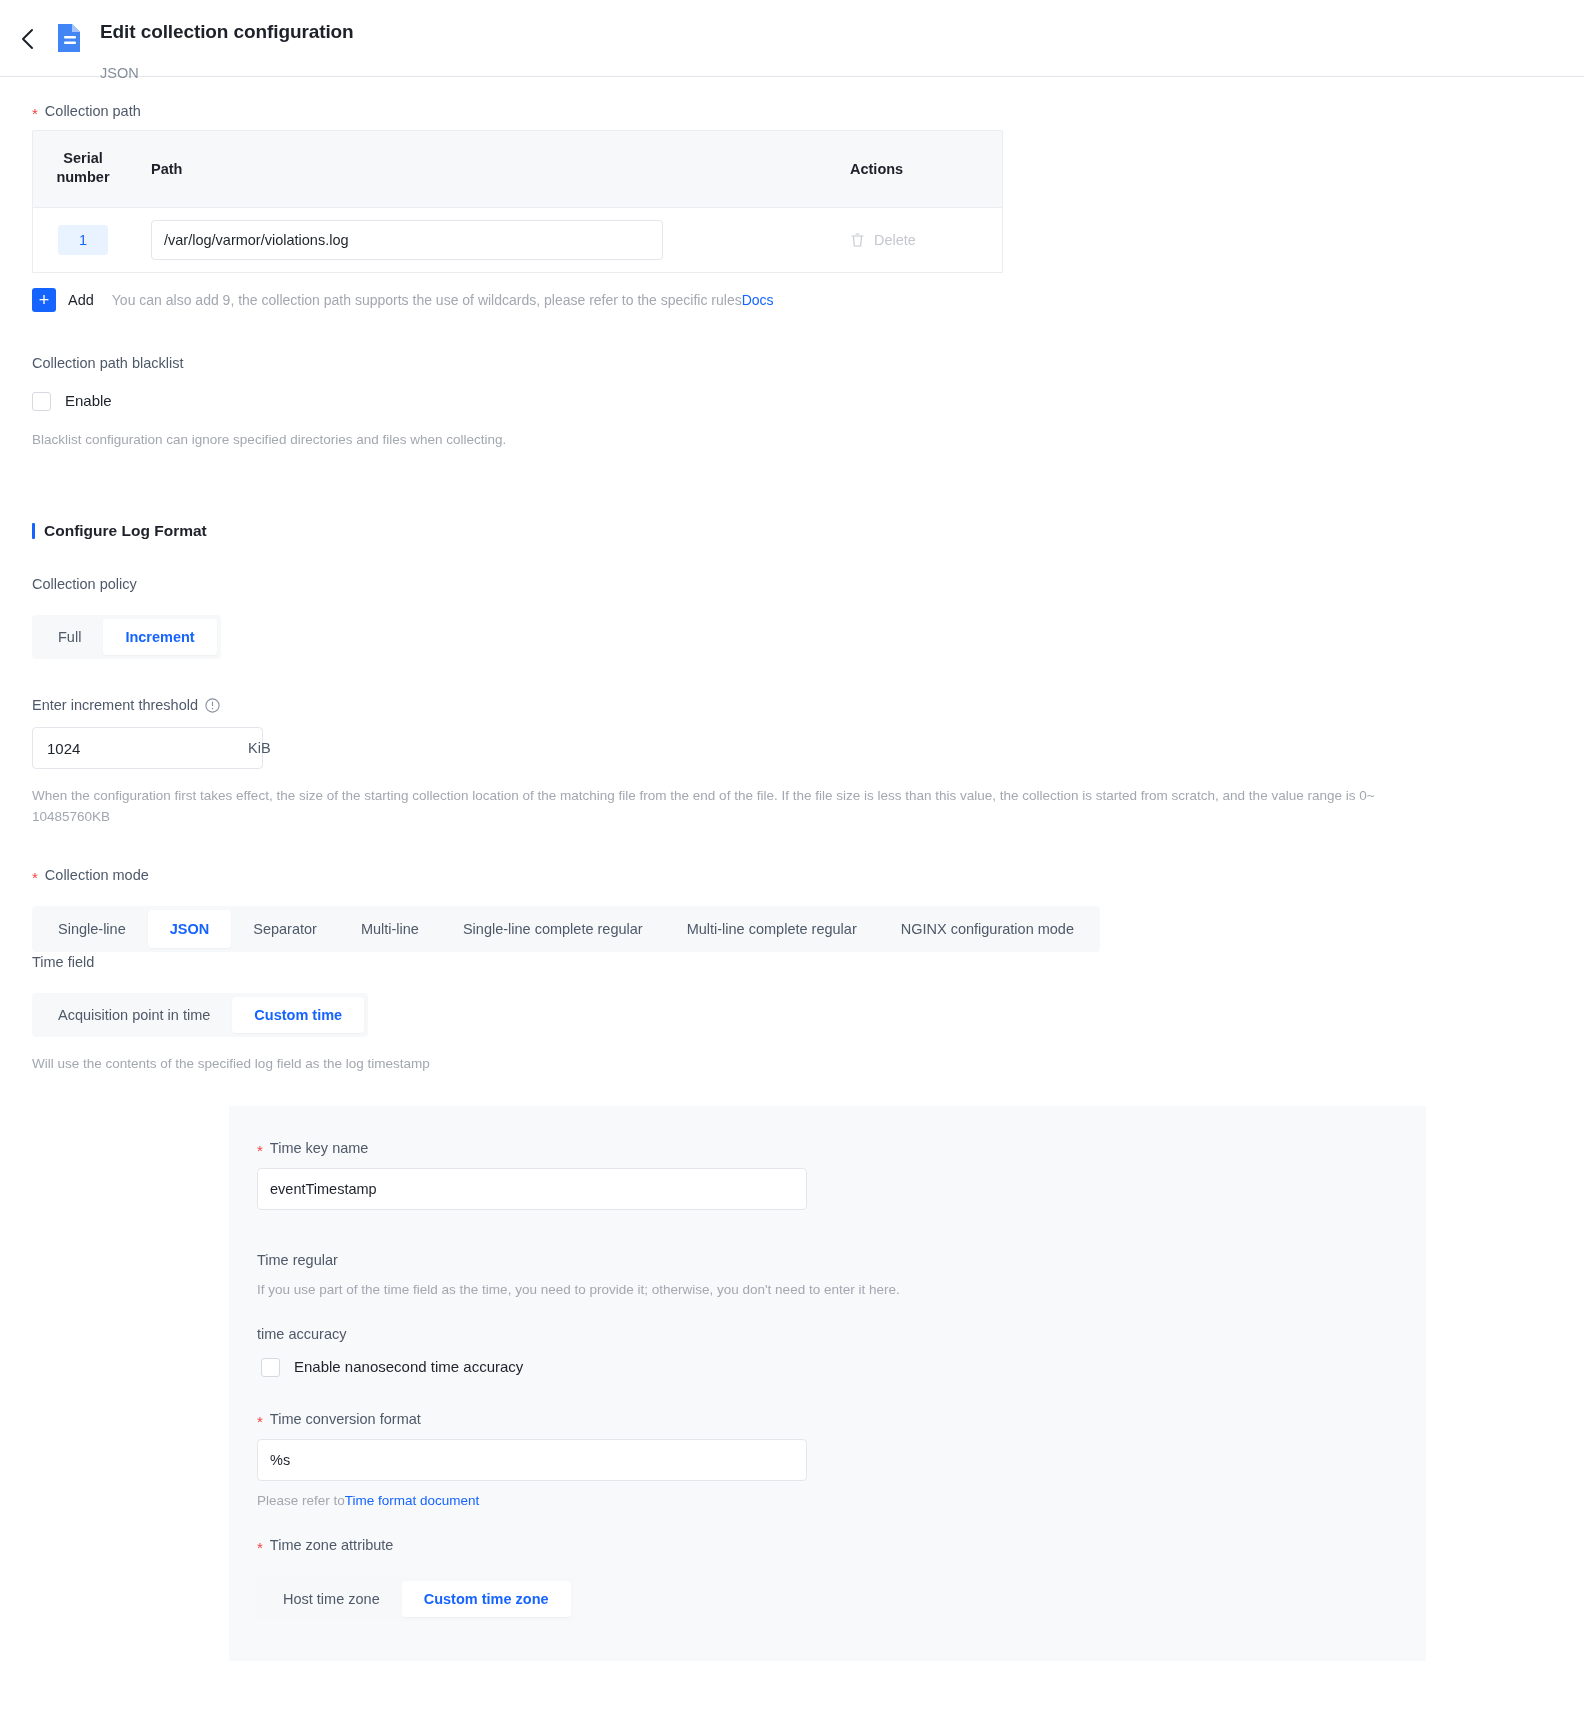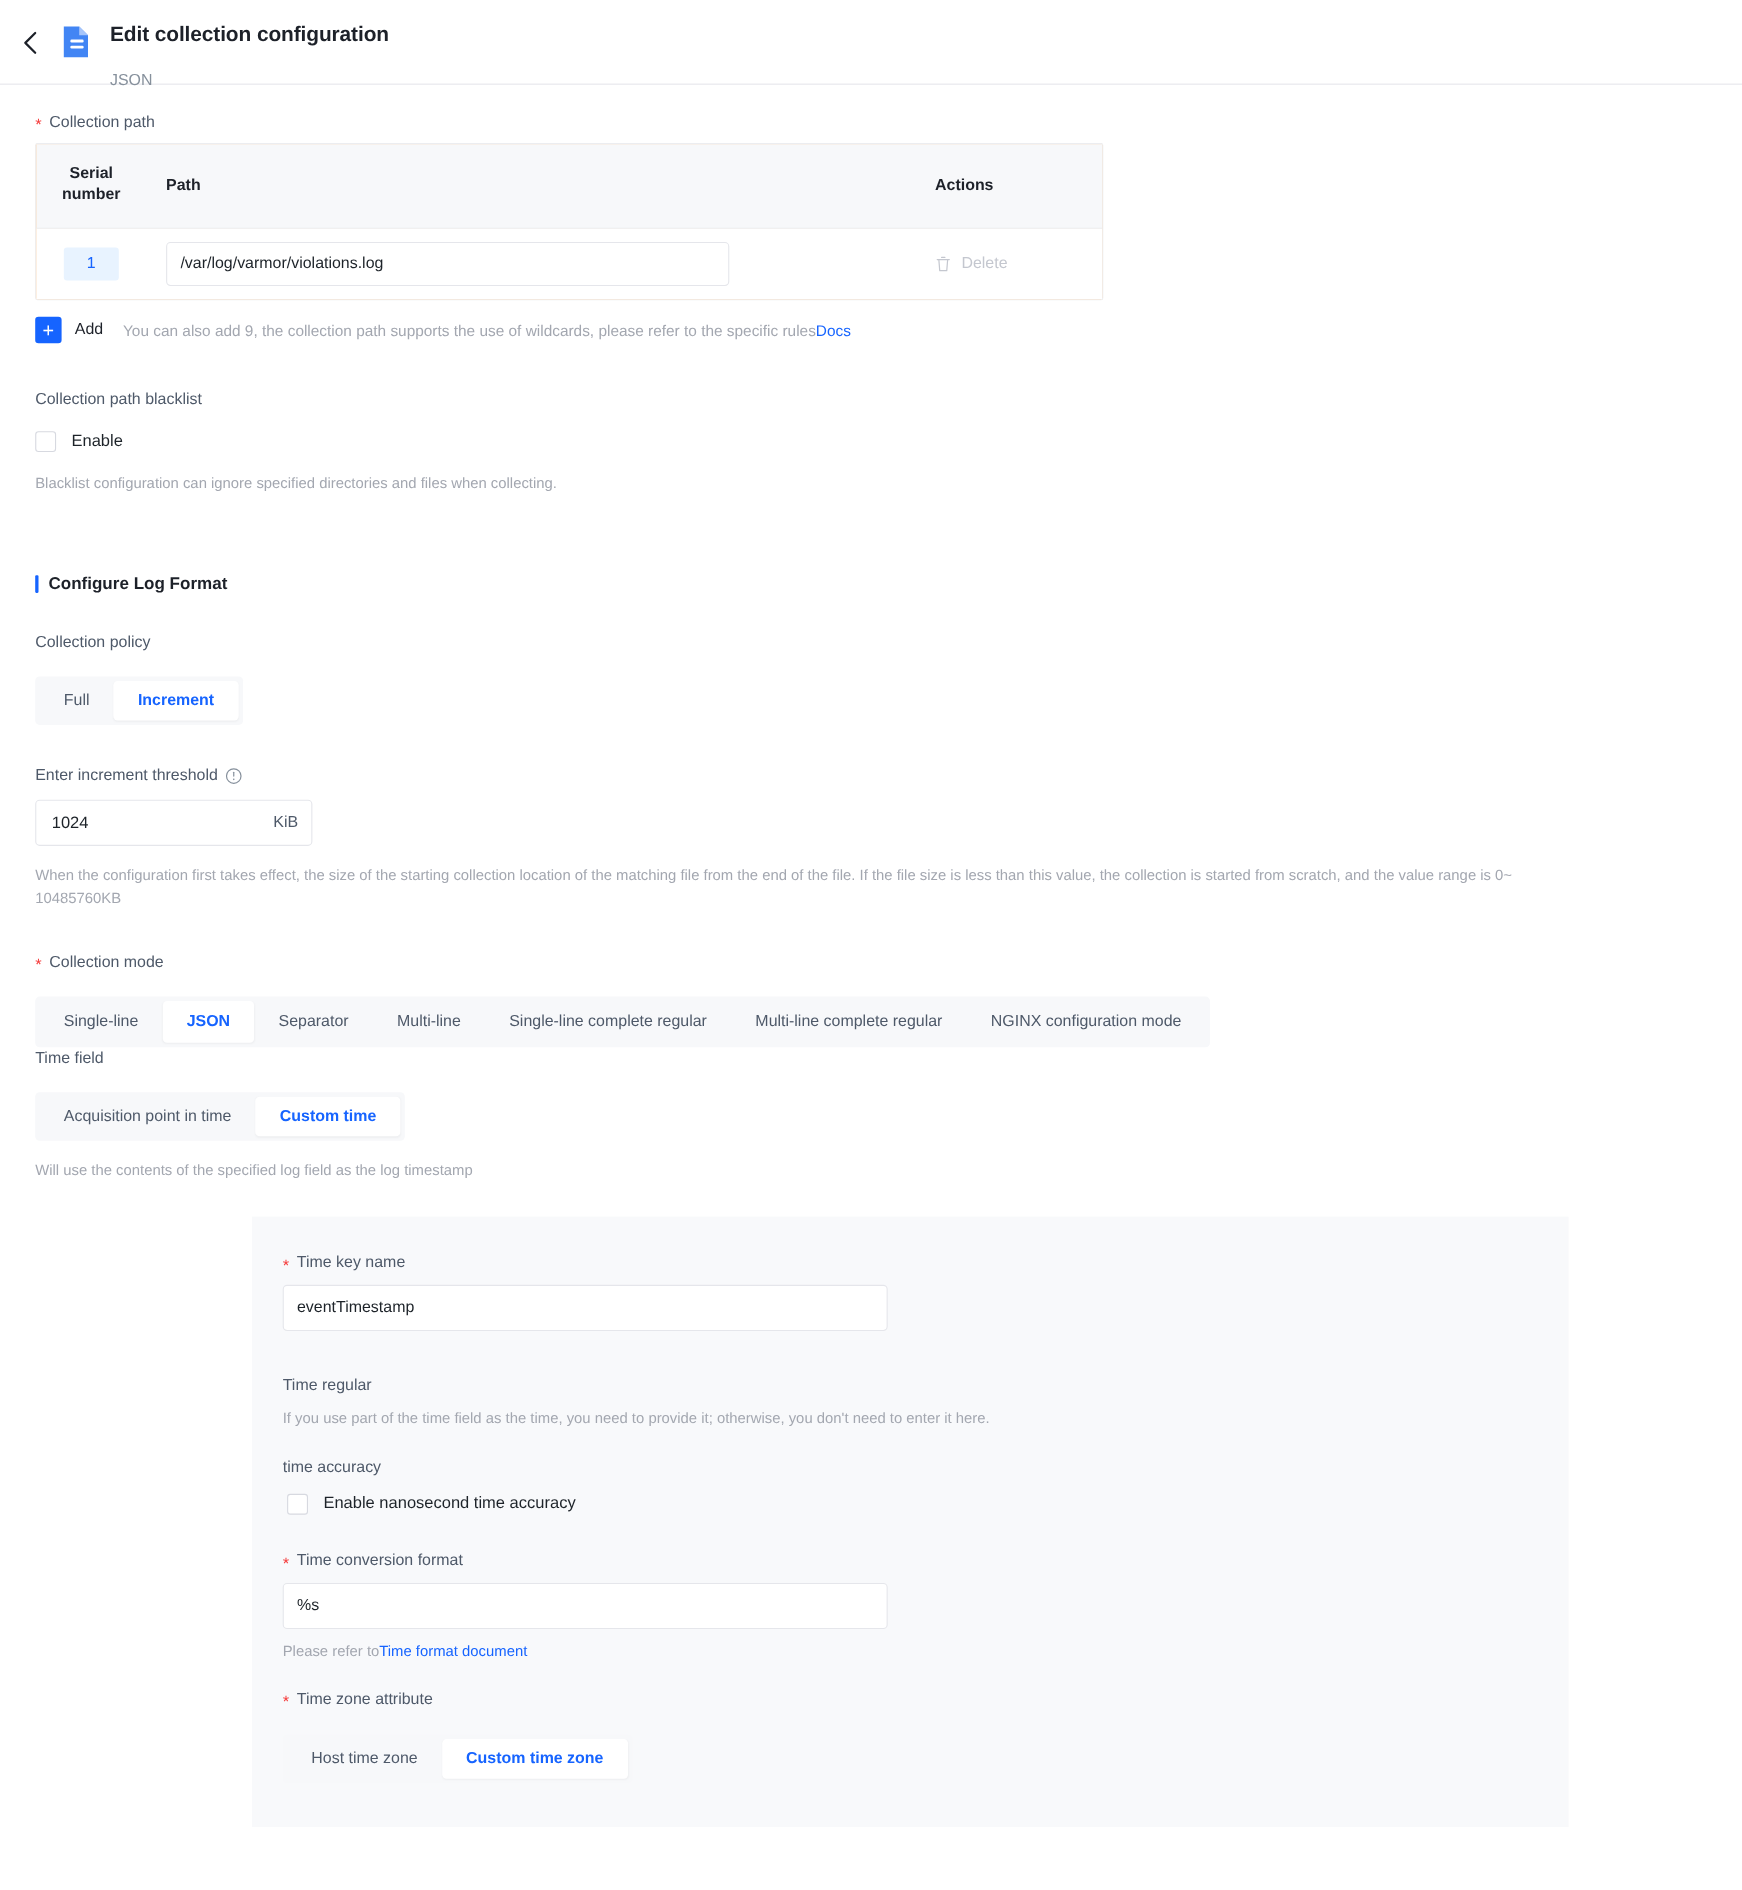--- a/index.html
+++ b/index.html
@@ -82,21 +82,21 @@
     color: #a3a7b0;
     line-height: 21px;
   }
 
   
   .path-block { margin-top: 24px; }
   .path-table {
     border: 1px solid #ecedf0;
     border-radius: 2px;
     width: 971px;
-    background: #fdba74;
+    background: #d946ef;
   }
   .thead {
     display: flex;
     background: #f7f8fa;
     border-bottom: 1px solid #ecedf0;
     height: 77px;
   }
   .th {
     font-size: 14.5px;
     font-weight: bold;
@@ -233,21 +233,21 @@
   }
   .seg.active {
     background: #ffffff;
     color: #1664ff;
     font-weight: bold;
     box-shadow: 0 1px 2px rgba(0,0,0,0.04);
   }
 
   
   .suffix-input {
-    width: 252px;
+    width: 231px;
     height: 42px;
     border: 1px solid #e5e6eb;
     border-radius: 4px;
     display: flex;
     align-items: center;
     padding: 0 12px;
     background: #fff;
   }
   .suffix-input input {
     border: none; outline: none;

